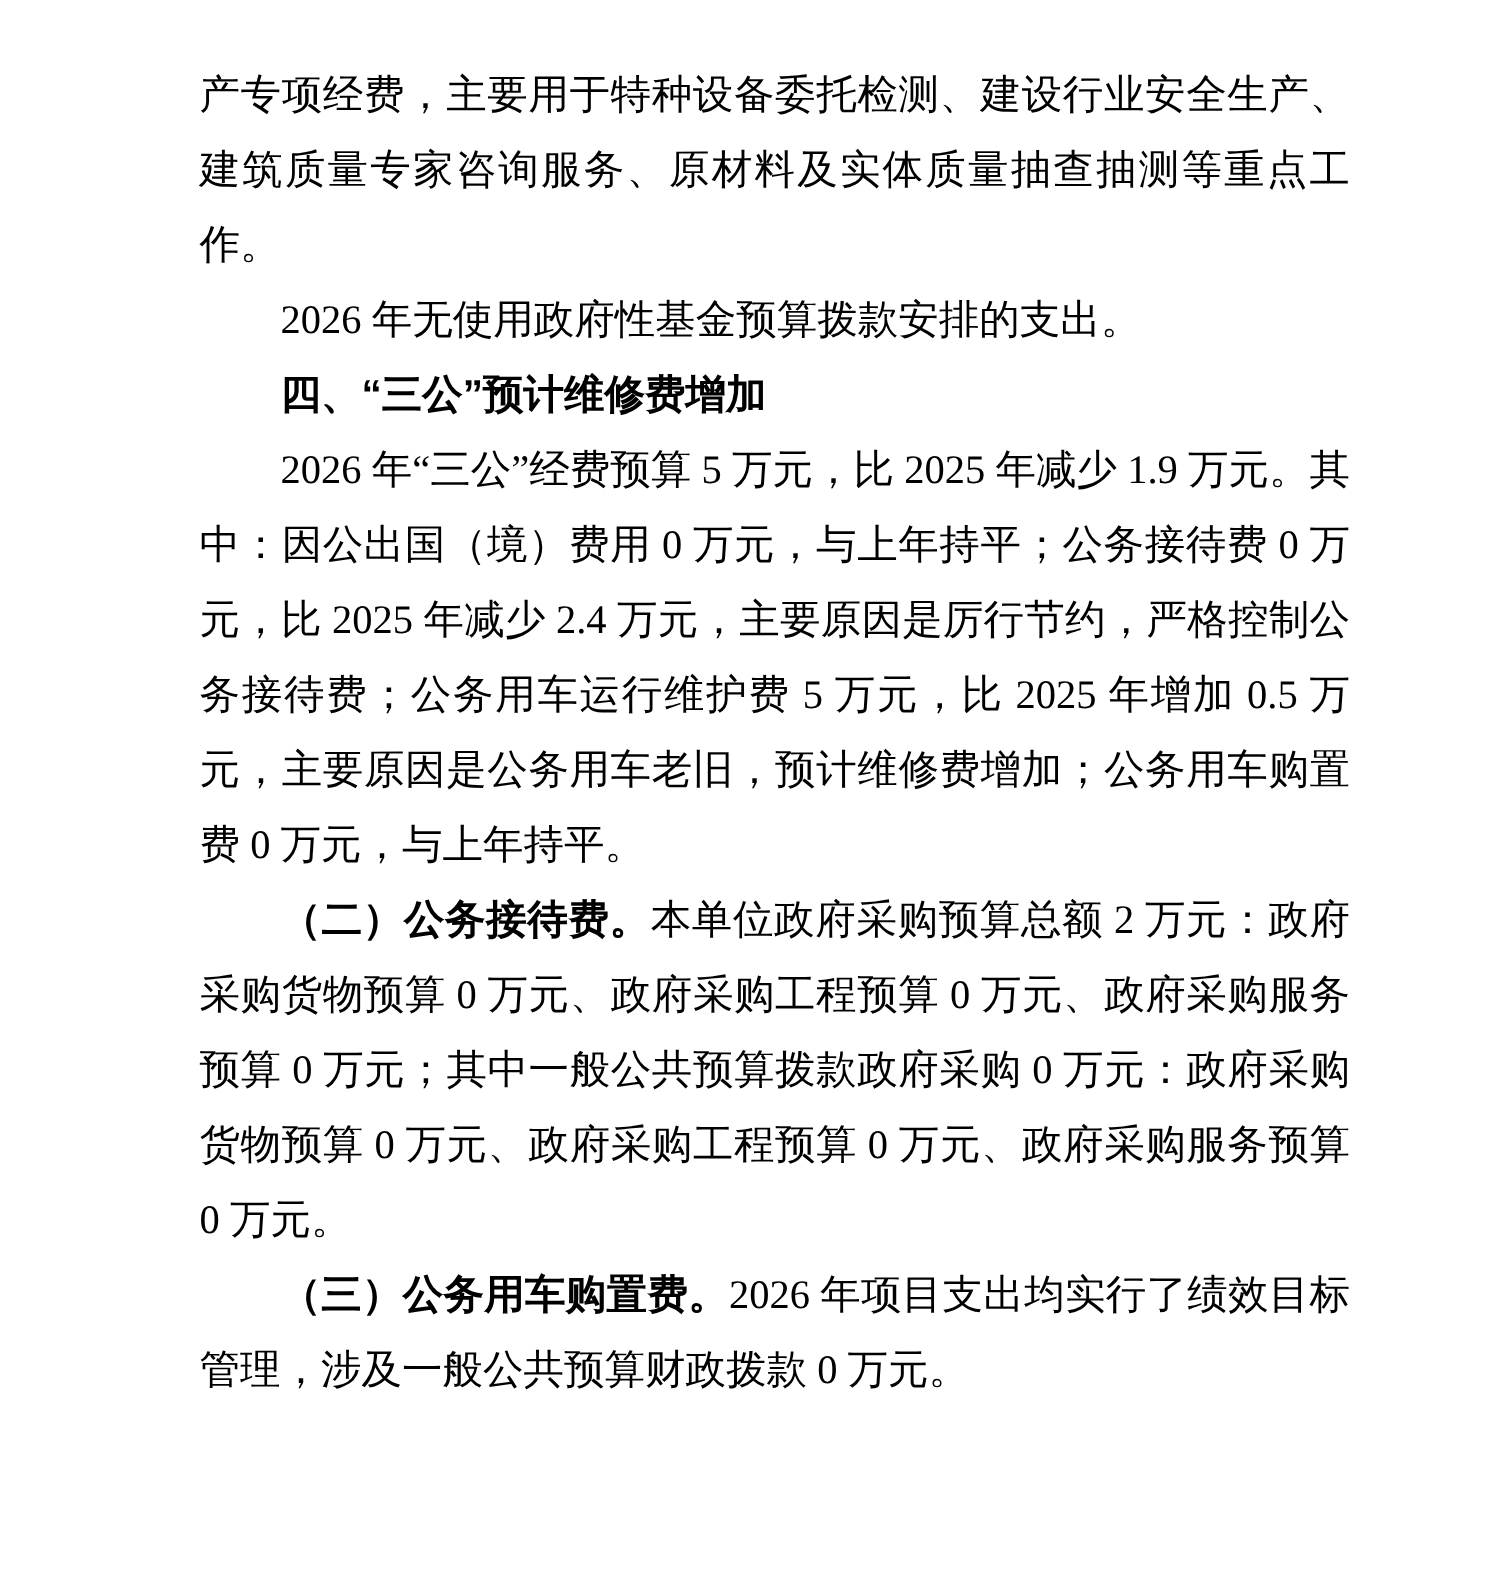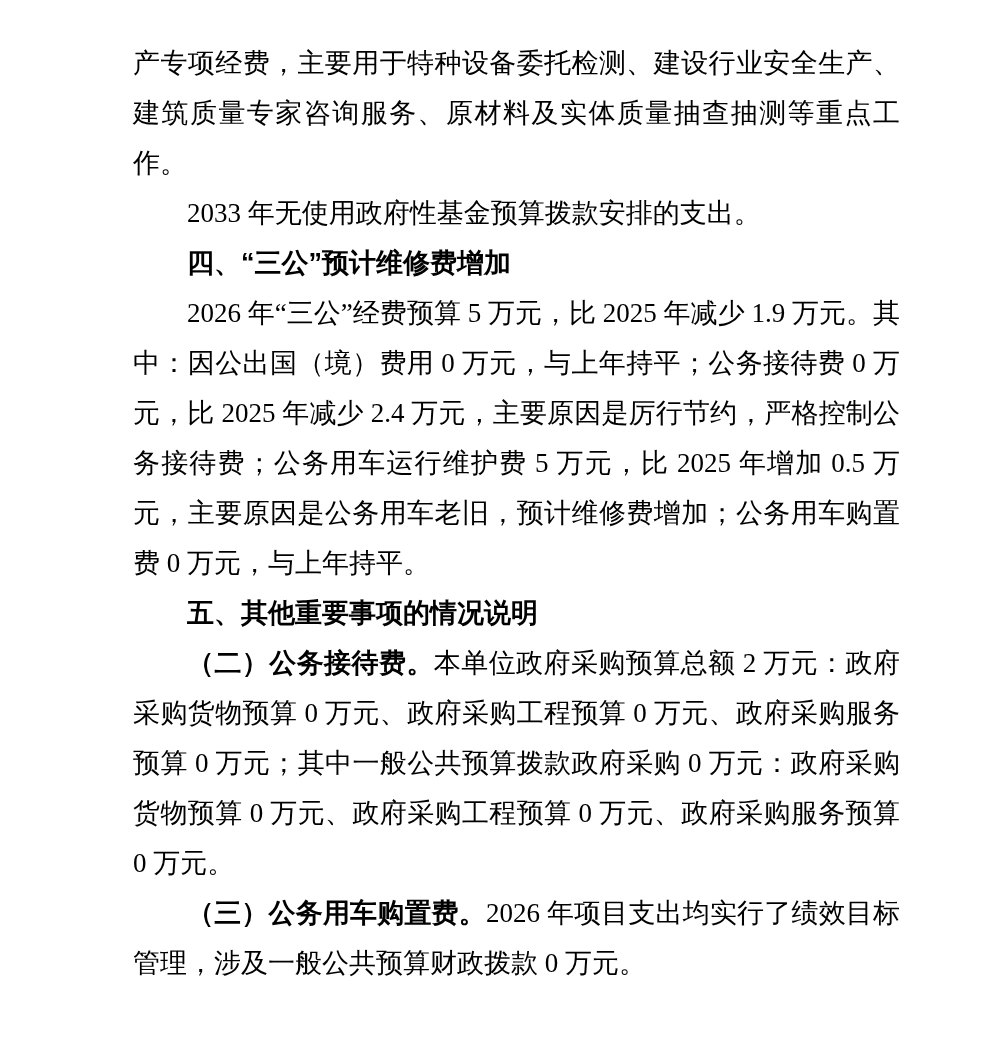--- a/index.html
+++ b/index.html
@@ -33,20 +33,19 @@
     font-family: "Liberation Sans", "DejaVu Sans", sans-serif;
     font-weight: 700;
   }
   .lead { font-weight: 700; }
 </style>
 </head>
 <body style="background: rgb(255, 255, 255);">
 
 <div class="page" style="color: rgb(0, 0, 0);">
     <p class="para body"><span class="lead"></span><span>产专项经费，主要用于特种设备委托检测、建设行业安全生产、建筑质量专家咨询服务、原材料及实体质量抽查抽测等重点工作。</span></p>
-    <p class="para body indent"><span class="lead"></span><span>2033 年无使用政府性基金预算拨款安排的支出。</span></p>
+    <p class="para body indent"><span class="lead"></span><span>2026 年无使用政府性基金预算拨款安排的支出。</span></p>
     <p class="para heading indent"><span class="lead"></span><span>四、“三公”预计维修费增加</span></p>
     <p class="para body indent"><span class="lead"></span><span>2026 年“三公”经费预算 5 万元，比 2025 年减少 1.9 万元。其中：因公出国（境）费用 0 万元，与上年持平；公务接待费 0 万元，比 2025 年减少 2.4 万元，主要原因是厉行节约，严格控制公务接待费；公务用车运行维护费 5 万元，比 2025 年增加 0.5 万元，主要原因是公务用车老旧，预计维修费增加；公务用车购置费 0 万元，与上年持平。</span></p>
-    <p class="para heading indent"><span class="lead"></span><span>五、其他重要事项的情况说明</span></p>
     <p class="para body indent"><span class="lead">（二）公务接待费。</span><span>本单位政府采购预算总额 2 万元：政府采购货物预算 0 万元、政府采购工程预算 0 万元、政府采购服务预算 0 万元；其中一般公共预算拨款政府采购 0 万元：政府采购货物预算 0 万元、政府采购工程预算 0 万元、政府采购服务预算 0 万元。</span></p>
     <p class="para body indent"><span class="lead">（三）公务用车购置费。</span><span>2026 年项目支出均实行了绩效目标管理，涉及一般公共预算财政拨款 0 万元。</span></p>
     <p class="para body indent"></p>
   </div>
 
 </body></html>

